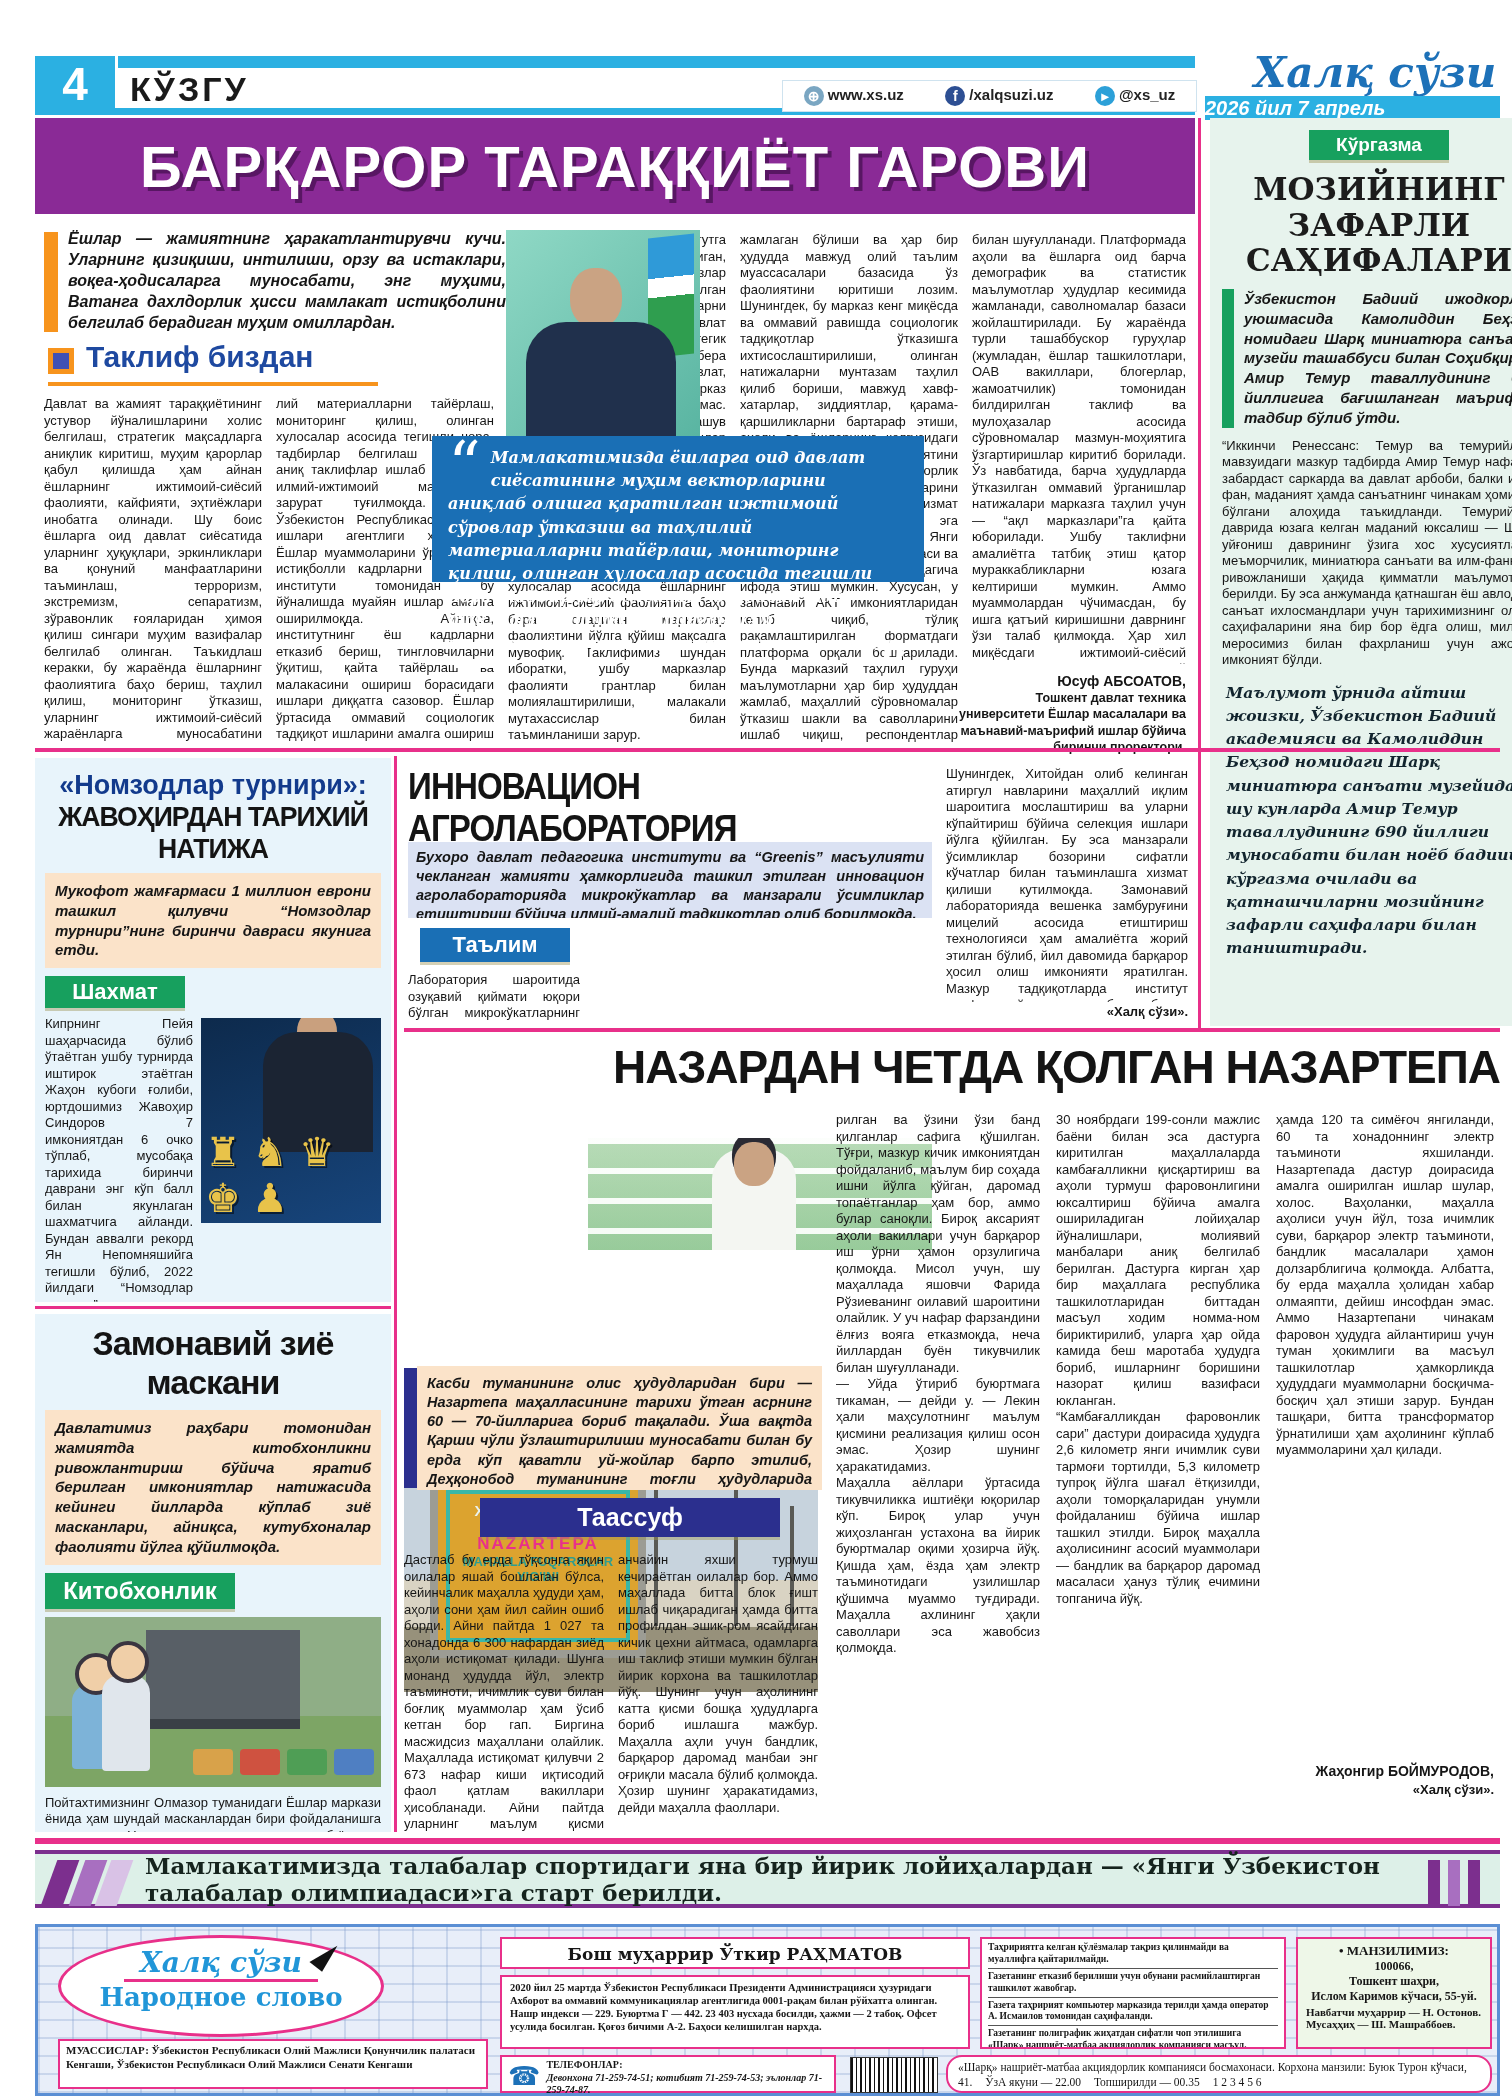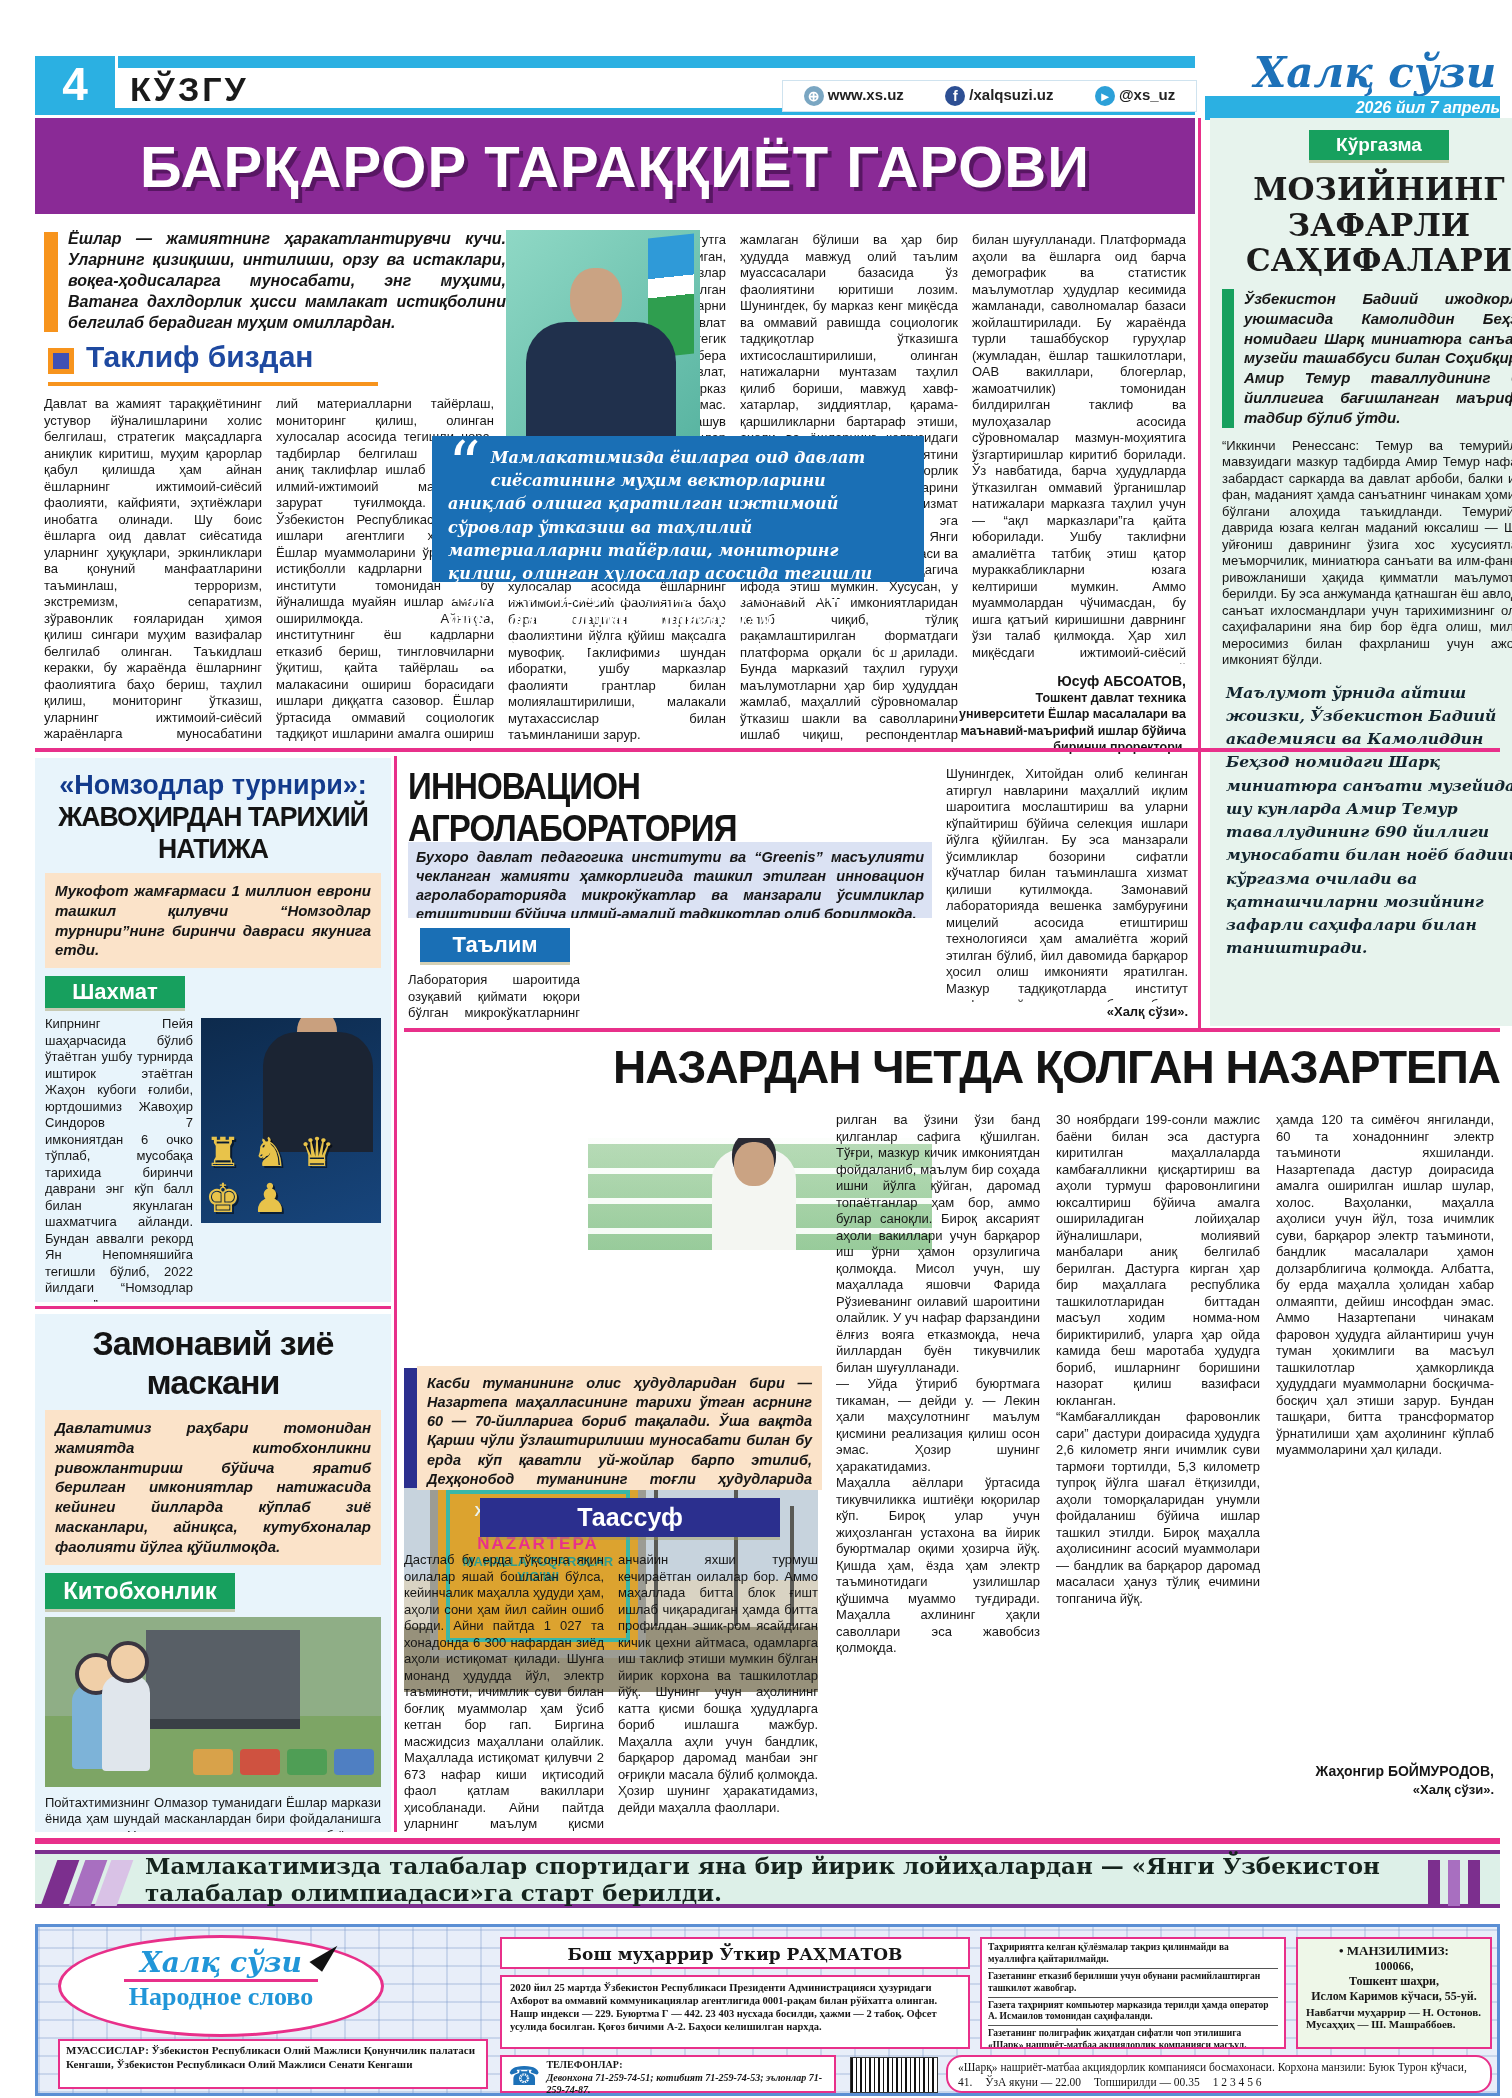--- a/index.html
+++ b/index.html
@@ -77,21 +77,21 @@
   <div class="abs cyan" style="left:118px;top:56px;width:1077px;height:12px;"></div>
   <div class="abs" style="left:130px;top:70px;font-size:34px;font-weight:bold;letter-spacing:3px;color:#1a1a1a;">КЎЗГУ</div>
   <div class="abs cyan" style="left:35px;top:108px;width:1160px;height:7px;"></div>
   <div class="abs" style="left:782px;top:80px;width:413px;height:30px;background:#fff;border:1px solid #cfe3ef;display:flex;align-items:center;justify-content:space-around;font-size:15px;font-weight:bold;color:#222;">
     <span><span class="icn globe">⊕</span><span>www.xs.uz</span></span>
     <span><span class="icn fb">f</span><span>/xalqsuzi.uz</span></span>
     <span><span class="icn tg">▸</span><span>@xs_uz</span></span>
   </div>
   <div class="abs serif" style="left:1250px;top:48px;width:250px;text-align:center;font-size:42px;font-weight:bold;font-style:italic;color:#1d71b8;">Халқ сўзи</div>
   <div class="abs cyan" style="left:1205px;top:96px;width:295px;height:24px;">
-    <div style="color:#fff;font-weight:bold;font-style:italic;font-size:16px;text-align:right;line-height:24px;">2026 йил 7 апрель</div>
+    <div style="color:#fff;font-weight:bold;font-style:italic;font-size:20px;text-align:left;line-height:24px;">2026 йил 7 апрель</div>
   </div>
 
   <div class="abs" style="left:35px;top:118px;width:1160px;height:96px;background:#8a2a96;display:flex;align-items:center;justify-content:center;">
     <div style="color:#fff;font-size:58px;font-weight:900;letter-spacing:1px;text-shadow:4px 4px 0 rgba(55,10,65,.6);">БАРҚАРОР ТАРАҚҚИЁТ ГАРОВИ</div>
   </div>
   <div class="abs" style="left:44px;top:232px;width:14px;height:100px;background:#f7941d;"></div>
   <div class="abs lead" style="left:68px;top:228px;width:438px;height:112px;font-size:16px;">Ёшлар — жамиятнинг ҳаракатлантирувчи кучи. Уларнинг қизиқиши, интилиши, орзу ва истаклари, воқеа-ҳодисаларга муносабати, энг муҳими, Ватанга дахлдорлик ҳисси мамлакат истиқболини белгилаб берадиган муҳим омиллардан.</div>
   <div class="abs" style="left:48px;top:348px;width:16px;height:16px;background:#3f51b5;border:5px solid #f7941d;"></div>
   <div class="abs" style="left:86px;top:340px;font-size:30px;font-weight:800;color:#1e49a0;">Таклиф биздан</div>
   <div class="abs" style="left:48px;top:382px;width:330px;height:4px;background:#f7941d;"></div>
@@ -222,21 +222,21 @@
     <div class="vbar" style="right:60px;background:#7c2f8e;"></div>
     <div class="vbar" style="right:40px;background:#a86fc0;"></div>
     <div class="vbar" style="right:20px;background:#7c2f8e;"></div>
   </div>
 
   <div class="abs" style="left:35px;top:1924px;width:1465px;height:172px;box-sizing:border-box;border:3px solid #5b8fd4;background-color:#e8eef9;background-image:repeating-linear-gradient(0deg,rgba(120,150,200,.28) 0 2px,transparent 2px 18px),repeating-linear-gradient(90deg,rgba(120,150,200,.28) 0 2px,transparent 2px 34px);">
 
     <div class="abs" style="left:20px;top:8px;width:320px;height:96px;background:#fff;border:3px solid #e8308a;border-radius:50%;text-align:center;">
       <span class="pen" style="position:absolute;right:48px;top:2px;"></span>
       <div class="serif" style="font-size:28px;font-weight:bold;font-style:italic;color:#2196d8;margin-top:8px;border-bottom:3px solid #e8308a;display:inline-block;padding:0 16px;">Халқ сўзи</div>
-      <div class="serif" style="font-size:26px;font-weight:bold;color:#2196d8;font-family:Liberation Serif, serif;">Народное слово</div>
+      <div class="serif" style="font-size:26px;font-weight:bold;color:#2196d8;">Народное слово</div>
     </div>
     <div class="abs fbox serif" style="left:462px;top:10px;width:470px;height:32px;font-size:17px;font-weight:bold;text-align:center;line-height:30px;">Бош муҳаррир Ўткир РАҲМАТОВ</div>
 
     <div class="abs fbox fnote" style="left:20px;top:112px;width:430px;height:50px;font-size:11px;padding:3px 6px;">МУАССИСЛАР: Ўзбекистон Республикаси Олий Мажлиси Қонунчилик палатаси Кенгаши, Ўзбекистон Республикаси Олий Мажлиси Сенати Кенгаши</div>
     <div class="abs fbox fnote" style="left:462px;top:48px;width:470px;height:74px;font-size:10.5px;padding:4px 8px;">2020 йил 25 мартда Ўзбекистон Республикаси Президенти Администрацияси ҳузуридаги Ахборот ва оммавий коммуникациялар агентлигида 0001-рақам билан рўйхатга олинган. Нашр индекси — 229. Буюртма Г — 442. 23 403 нусхада босилди, ҳажми — 2 табоқ. Офсет усулида босилган. Қоғоз бичими А-2. Баҳоси келишилган нархда.</div>
     <div class="abs fbox" style="left:462px;top:128px;width:336px;height:38px;padding:2px 6px;">
       <span style="float:left;font-size:26px;color:#1d71b8;line-height:34px;margin-right:6px;">☎</span>
       <span class="fnote" style="display:block;text-align:left;font-size:10px;">ТЕЛЕФОНЛАР:</span>
       <span class="fnote" style="display:block;text-align:left;font-size:10px;font-style:italic;">Девонхона 71-259-74-51; котибият 71-259-74-53; эълонлар 71-259-74-87.</span>
     </div>

